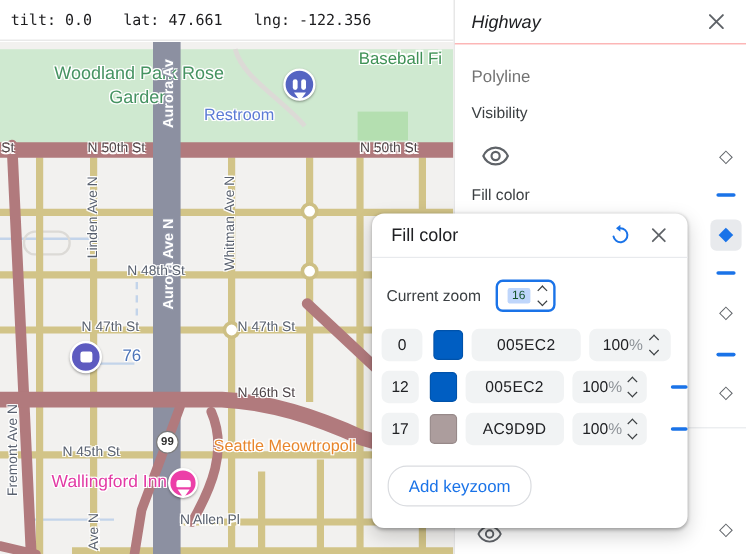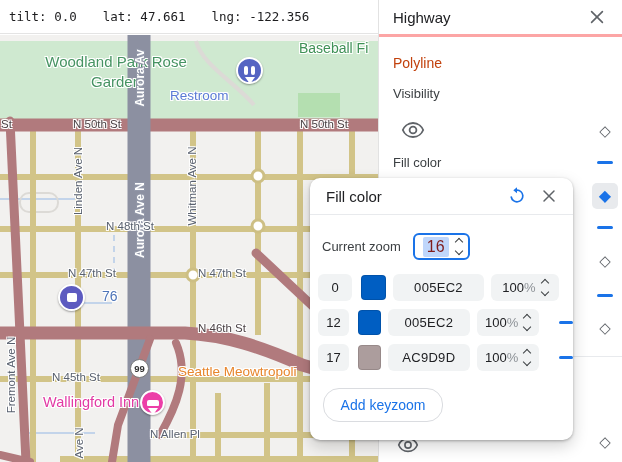--- a/index.html
+++ b/index.html
@@ -29,42 +29,42 @@
   .pin:after{content:"";position:absolute;left:50%;bottom:-7px;transform:translateX(-50%);
     border:5px solid transparent;border-top:7px solid #fff;}
   .pin.nopointer:after{display:none;}
   .fig{display:inline-block;width:4px;height:9px;background:#fff;border-radius:2px;margin:0 1.5px;}
   .glyphrect{display:inline-block;width:10px;height:9px;background:#fff;border-radius:2px;}
   .bed{display:inline-block;width:12px;height:6px;background:#fff;border-radius:2px 2px 1px 1px;}
   .shield{position:absolute;width:19px;height:19px;border-radius:50%;background:#fff;border:1.5px solid #7a7a7a;
     display:flex;align-items:center;justify-content:center;font-size:9.5px;font-weight:bold;color:#333;}
   
   #panel{position:absolute;left:378px;top:0;width:244px;height:462px;background:#fff;border-left:1px solid #e2e2e2;}
-  #panel-header{height:37px;border-bottom:3px solid #fca5a5;display:flex;align-items:center;
-    justify-content:space-between;padding:0 16px 0 14px;}
+  #panel-header{height:37px;border-bottom:1px solid #fca5a5;display:flex;align-items:center;
+    justify-content:space-between;padding:0 16px 0 14px;font-style:italic;}
   #panel-title{font-size:15px;color:#202124;}
   .xbtn{width:18px;height:18px;cursor:pointer;}
   .plabel{position:absolute;left:14px;font-size:13px;color:#3c4043;}
-  .section-name{font-size:14px;color:#c2410c;}
+  .section-name{font-size:14px;color:#737373;}
   .ind{position:absolute;left:213px;width:26px;height:26px;display:flex;align-items:center;justify-content:center;}
   .dash{width:16px;height:3px;border-radius:2px;background:#1a73e8;}
   .diamond{font-size:15px;color:#5f6368;line-height:1;}
   .diamond.filled{color:#1a73e8;font-size:16px;}
   .sel-bg{background:#e8eaed;border-radius:5px;}
   .pdivider{position:absolute;left:378px;width:244px;height:1px;background:#e8eaed;}
   
   #popup{position:absolute;left:310px;top:178px;width:263px;height:262px;background:#fff;border-radius:10px;
     box-shadow:0 1px 3px rgba(0,0,0,.28),0 6px 16px rgba(0,0,0,.18);z-index:20;}
   #popup-header{height:37px;display:flex;align-items:center;padding:0 14px 0 16px;border-bottom:1px solid #e8eaed;}
   #popup-title{font-size:15px;color:#202124;flex:1;}
   #popup-header .icon{width:20px;height:20px;margin-left:12px;cursor:pointer;}
   .cz-row{display:flex;align-items:center;margin:18px 0 14px 12px;}
   .cz-label{font-size:13px;color:#3c4043;margin-right:12px;}
   .cz-input{display:flex;align-items:center;border:2px solid #1a73e8;border-radius:6px;height:27px;padding:0 6px 0 8px;}
-  .cz-val{font-size:16px;color:#7f1d1d;background:#bfd6fb;padding:1px 4px;border-radius:2px;margin-right:7px;}
+  .cz-val{font-size:10px;color:#14532d;background:#bfd6fb;padding:1px 4px;border-radius:2px;margin-right:7px;}
   .spin{display:flex;flex-direction:column;gap:3px;cursor:pointer;}
   .chev{width:6px;height:6px;border:solid #3c4043;border-width:0 1.6px 1.6px 0;display:inline-block;}
   .chev.up{transform:rotate(-135deg);}
   .chev.down{transform:rotate(45deg);}
   .kz-row{display:flex;align-items:center;height:27px;margin:8px 0 8px 8px;}
   .chip{background:#f1f3f4;border-radius:6px;height:27px;display:flex;align-items:center;justify-content:center;
     font-size:13px;color:#202124;}
   .zchip{width:34px;margin-right:9px;}
   .swatch{width:25px;height:25px;border-radius:4px;margin-right:7px;border:1px solid rgba(0,0,0,.12);}
   .hexchip{width:91px;margin-right:7px;letter-spacing:.3px;}

